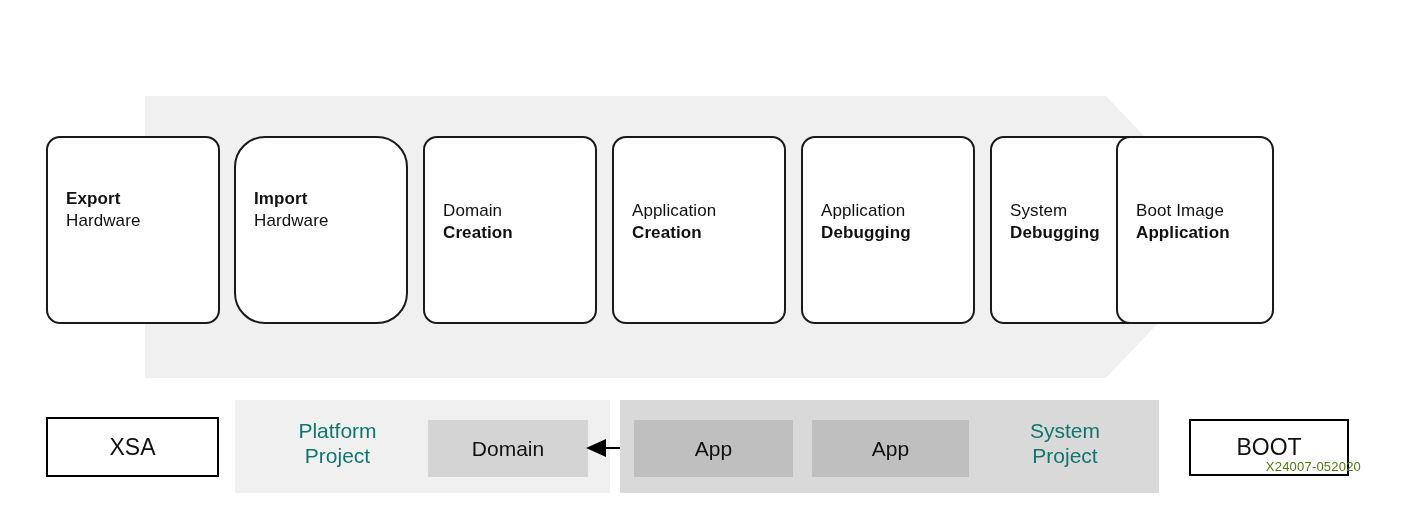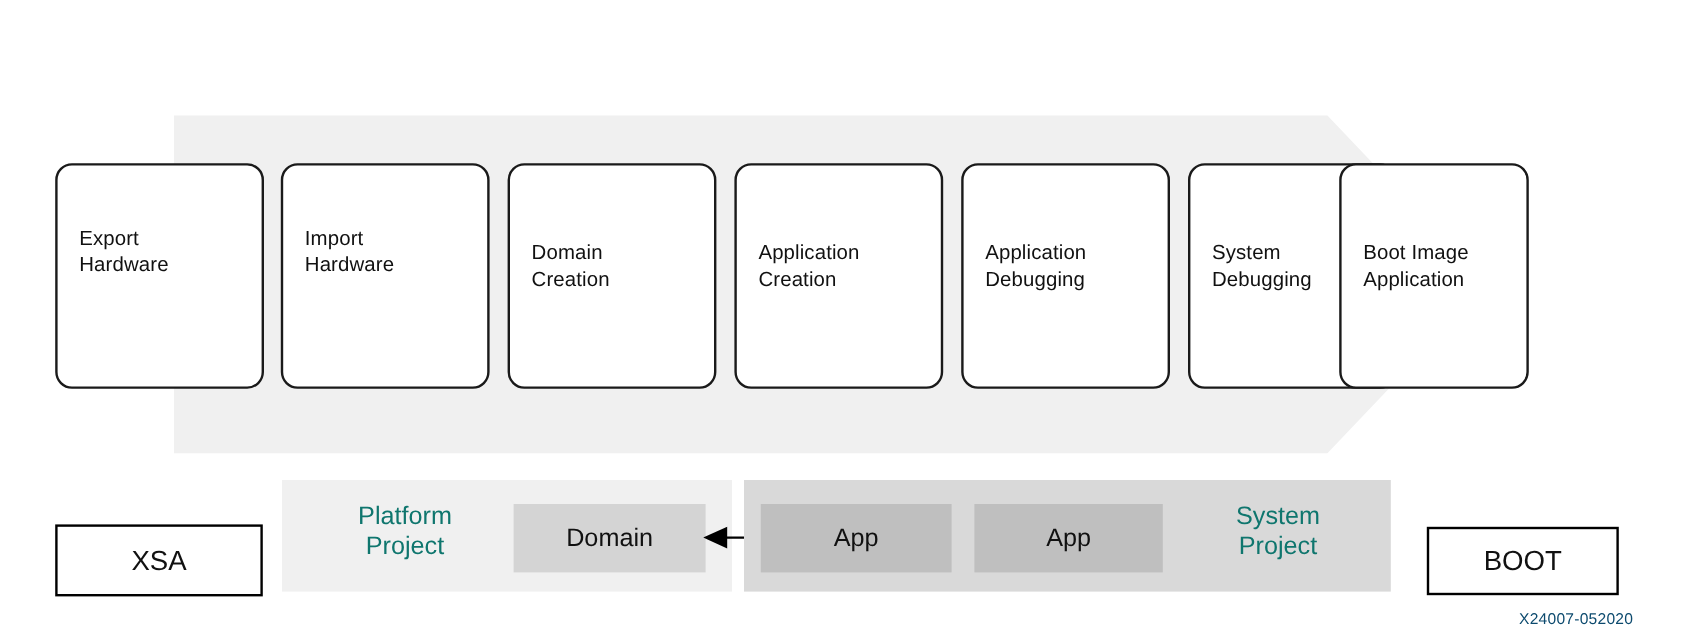--- a/index.html
+++ b/index.html
@@ -43,36 +43,35 @@
   .stage-text {
     position: absolute;
     left: 18px;
     right: 8px;
     top: 50px;
     line-height: 1.28;
     font-size: 17px;
     color: #111111;
     letter-spacing: 0.1px;
   }
-  .stage-text .b { font-weight: normal; }
+  .stage-text .b { font-weight: bold; }
   .stage-text .n { font-weight: normal; }
   .stage-text div { white-space: nowrap; }
 
   
   .outline-box {
     position: absolute;
     background: #ffffff;
     border: 2.6px solid #000000;
     box-sizing: border-box;
     display: flex;
     align-items: center;
     justify-content: center;
     font-size: 23px;
     color: #111111;
-    margin-top: 20px;
   }
   .group-band {
     position: absolute;
     box-sizing: border-box;
   }
   .band-label {
     position: absolute;
     font-size: 21px;
     line-height: 1.18;
     text-align: center;
@@ -95,23 +94,23 @@
     top: 436px;
     width: 56px;
     height: 24px;
   }
   #app-to-domain-arrow svg { display: block; width: 100%; height: 100%; }
 
   
   #figure-id {
     position: absolute;
     right: 46px;
-    top: 508px;
+    top: 459px;
     font-size: 13px;
-    color: #0c4a6e;
+    color: #4d7c0f;
     letter-spacing: 0.2px;
   }
 </style>
 </head>
 <body>
 
 <div id="canvas">
 
   <div id="flow-arrow">
     <svg viewBox="0 0 1095 282" preserveAspectRatio="none" aria-hidden="true">
@@ -120,21 +119,21 @@
     </svg>
   </div>
 
   <div class="stage-card" style="left:46px; width:174px;">
     <div class="stage-text">
       <div class="b">Export</div>
       <div class="n">Hardware</div>
     </div>
   </div>
 
-  <div class="stage-card" style="left:234px; width:174px;">
+  <div class="stage-card" style="left:234px; width:174px;border-radius:31px;">
     <div class="stage-text">
       <div class="b">Import</div>
       <div class="n">Hardware</div>
     </div>
   </div>
 
   <div class="stage-card" style="left:423px; width:174px;">
     <div class="stage-text" style="top:62px;">
       <div class="n">Domain</div>
       <div class="b">Creation</div>

